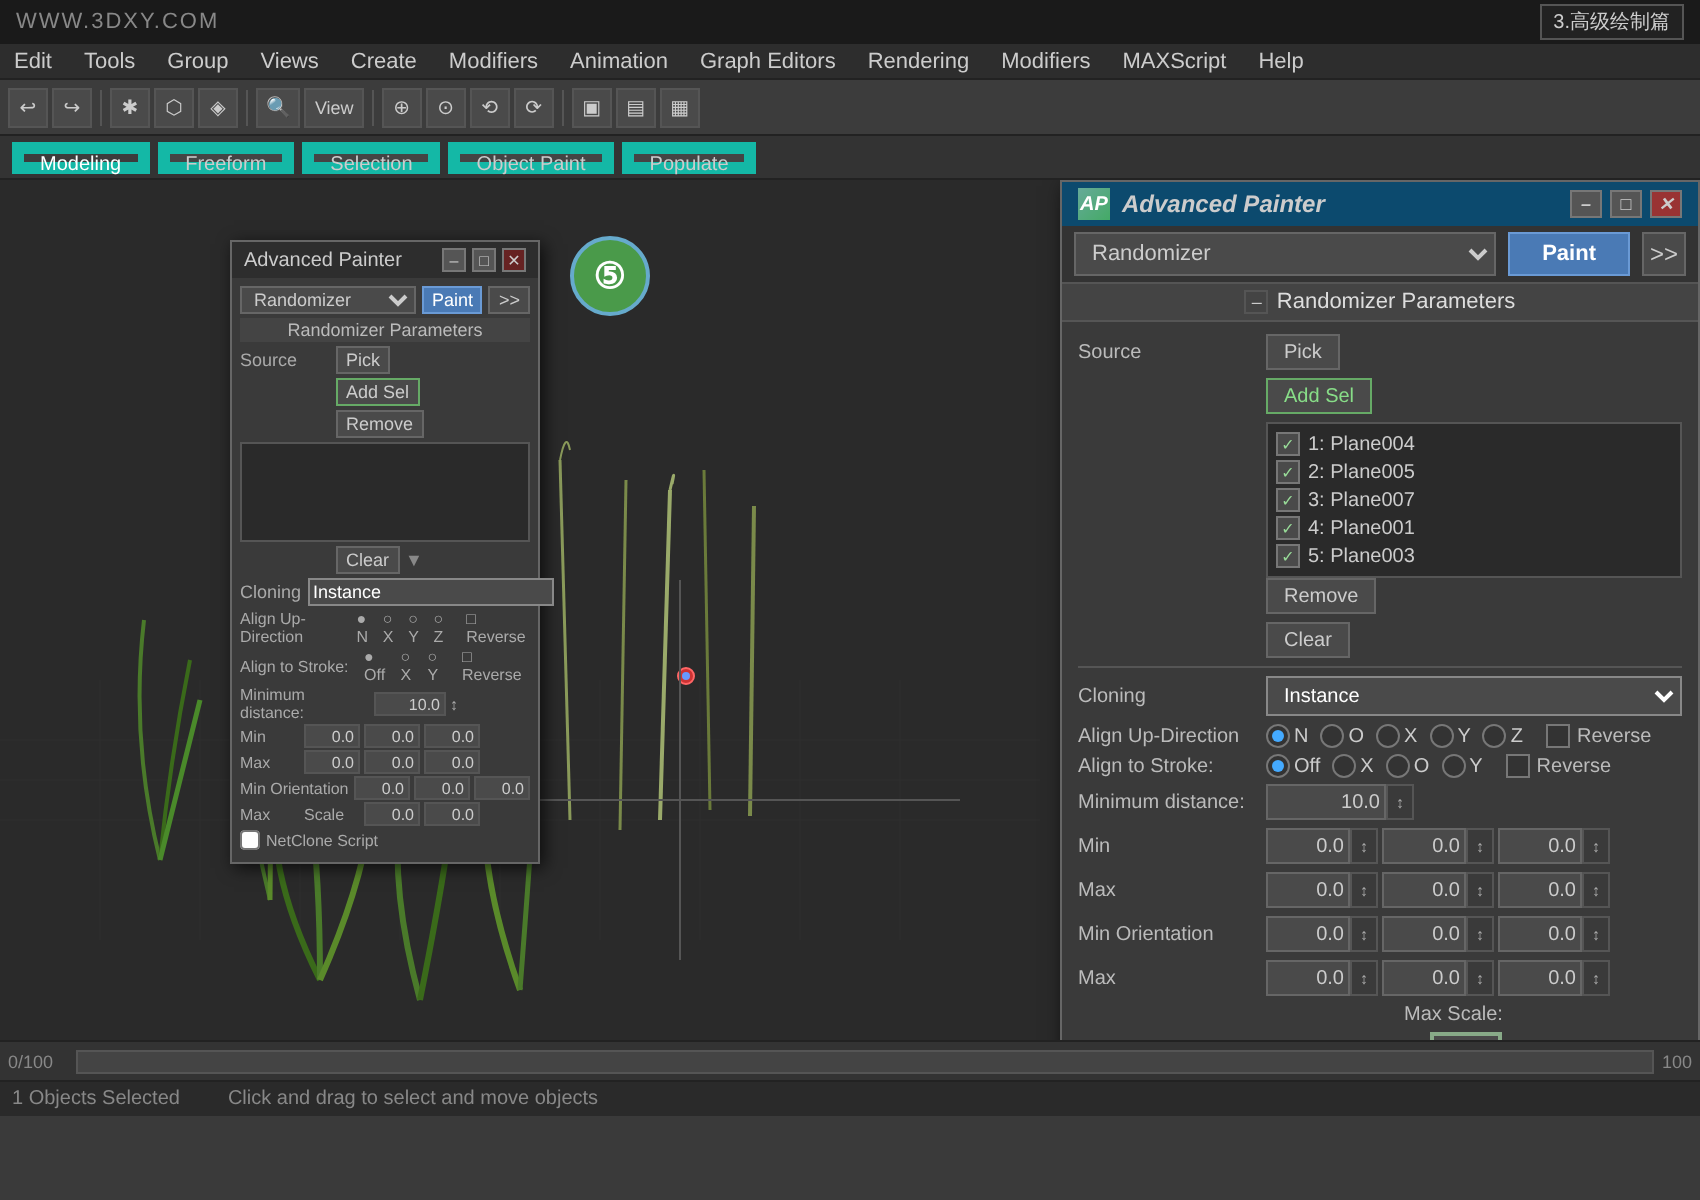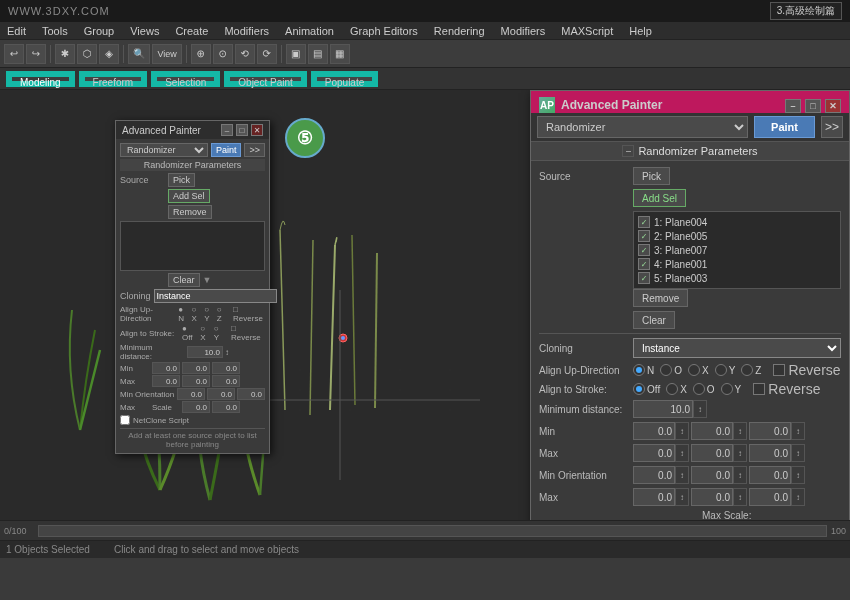--- a/index.html
+++ b/index.html
@@ -302,29 +302,30 @@
       top: 0;
       right: 0;
       width: 320px;
       height: 530px;
       background: #3a3a3a;
       border: 1px solid #666;
       box-shadow: 3px 3px 10px rgba(0,0,0,0.8);
       z-index: 20;
     }
     .main-dialog .dlg-title-bar {
-      background: #be185d;
+      background: #0c4a6e;
       height: 22px;
       display: flex;
-      align-items: flex-end;
+      align-items: center;
       justify-content: space-between;
       padding: 0 8px;
       font-size: 12px;
       color: #ccc;
       font-weight: bold;
+      font-style: italic;
     }
     .dlg-title-left { display: flex; align-items: center; gap: 6px; }
     .dlg-icon-square {
       width: 16px; height: 16px;
       background: linear-gradient(135deg, #6a9, #4a6);
       display: flex; align-items: center; justify-content: center;
       font-size: 10px; color: #fff;
     }
     .dlg-title-controls { display: flex; gap: 4px; }
     .dlg-ctrl {
@@ -500,21 +501,21 @@
       font-size: 10px;
       color: #ccc;
     }
     .chk {
       width: 12px; height: 12px;
       border: 1px solid #777;
       background: #333;
       display: flex; align-items: center; justify-content: center;
       font-size: 8px;
     }
-    .reverse-label { font-size: 14px; color: #bbb; }
+    .reverse-label { font-size: 10px; color: #bbb; }
 
     
     .num-input {
       background: #4a4a4a;
       border: 1px solid #666;
       color: #ccc;
       font-size: 10px;
       height: 18px;
       width: 42px;
       text-align: right;
@@ -806,21 +807,20 @@
       <div class="small-row-nums">
         <span style="width:30px;color:#aaa;">Max</span>
         <span style="width:28px;font-size:8px;color:#aaa;">Scale</span>
         <input class="small-num-field" value="0.0" type="text" style="">
         <input class="small-num-field" value="0.0" type="text" style="">
       </div>
       <div style="display:flex;align-items:center;gap:3px;margin:2px 0;font-size:8px;color:#aaa;">
         <input type="checkbox" class="small-checkbox" style="">
         <span>NetClone Script</span>
       </div>
-      <div class="small-footer-text">Add at least one source object to list before painting</div>
     </div>
   </div>
 
   <div class="circle-badge">
     <span>⑤</span>
   </div>
 
   <div class="main-dialog">
 
     <div class="dlg-title-bar">

